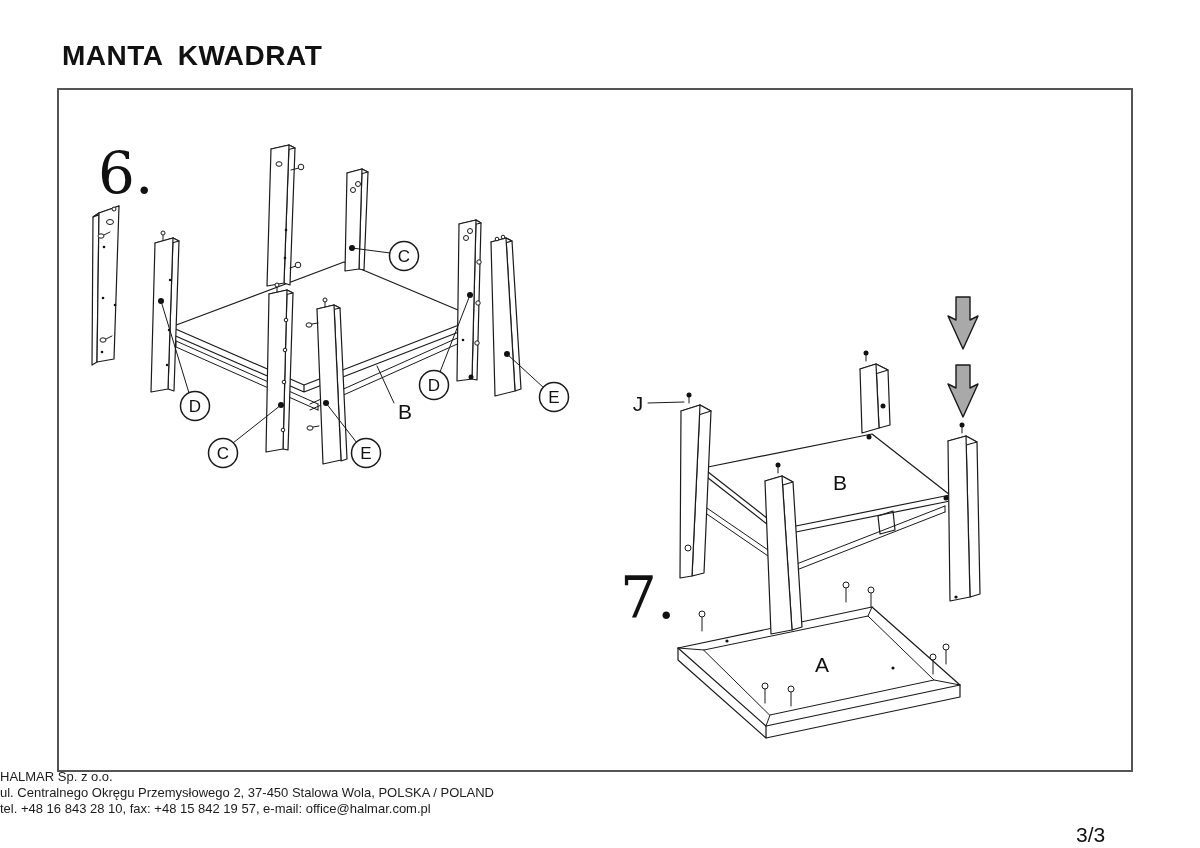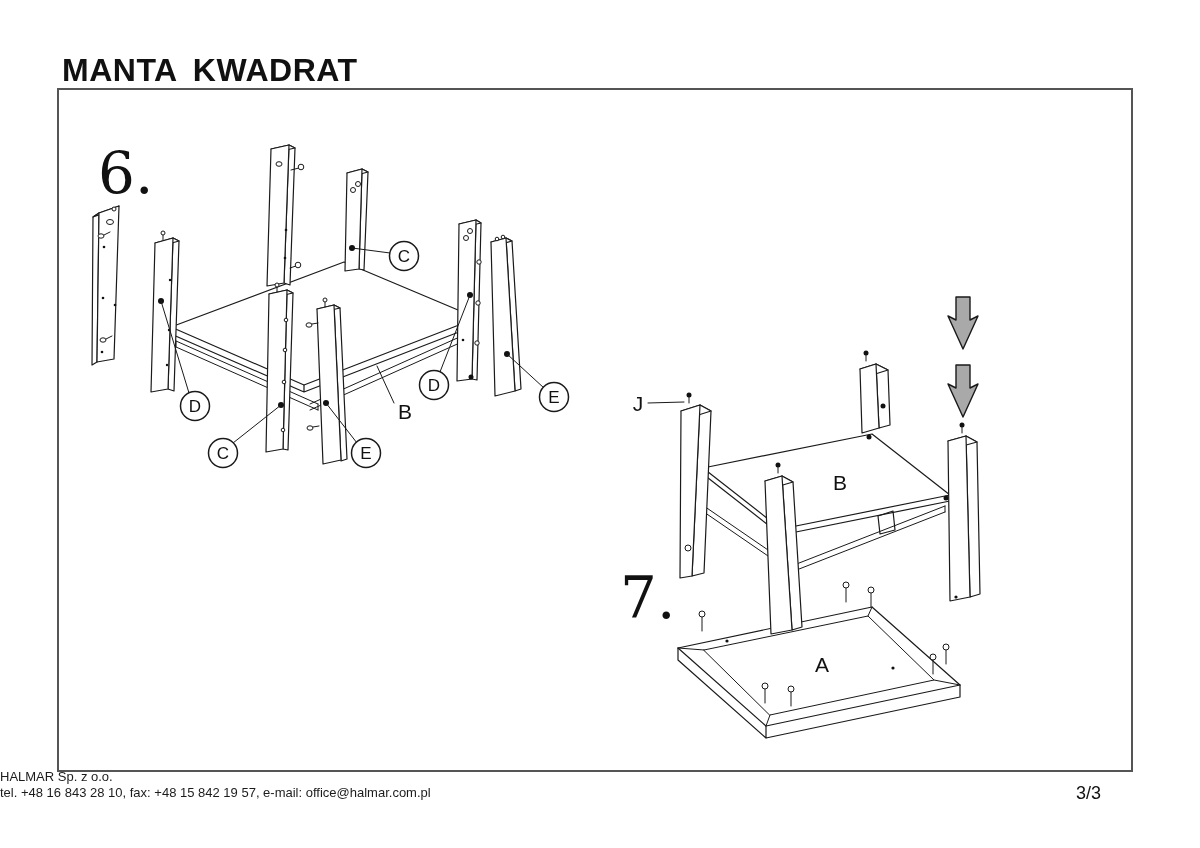--- a/index.html
+++ b/index.html
@@ -1,24 +1,24 @@
 <!DOCTYPE html>
 <html><head>
 <meta charset="utf-8">
 <style>
   html,body{margin:0;padding:0;background:#fff;}
   body{width:1200px;height:848px;position:relative;overflow:hidden;
        font-family:"Liberation Sans",sans-serif;color:#111;}
-  .title{position:absolute;left:62px;top:52px;font-size:32px;font-weight:bold;
+  .title{position:absolute;left:62px;top:40px;font-size:28px;font-weight:bold;
          letter-spacing:.5px;word-spacing:7px;white-space:nowrap;}
   .sheet-frame{position:absolute;left:57px;top:88px;width:1072px;height:680px;
          border:2px solid #555;background:transparent;}
   .footer{position:absolute;left:0;top:769px;width:1150px;text-align:left;
          font-size:13px;line-height:16px;color:#1c1c1c;}
-  .page-num{position:absolute;left:1076px;top:783px;font-size:18px;color:#111;}
+  .page-num{position:absolute;left:1076px;top:823px;font-size:21px;color:#111;}
   svg.diagram{position:absolute;left:0;top:0;}
   .face{fill:#fff;stroke:#1a1a1a;stroke-width:1.2;stroke-linejoin:round;}
   .ln{fill:none;stroke:#1a1a1a;stroke-width:1.2;stroke-linejoin:round;stroke-linecap:round;}
   .thin{fill:none;stroke:#1a1a1a;stroke-width:1;stroke-linecap:round;}
   .dot{fill:#111;stroke:none;}
   .hole{fill:#fff;stroke:#1a1a1a;stroke-width:1;}
   .circ{fill:#fff;stroke:#1a1a1a;stroke-width:1.5;}
   .lbl{font-family:"Liberation Sans",sans-serif;font-size:17px;fill:#111;}
   .biglbl{font-family:"Liberation Sans",sans-serif;font-size:21px;fill:#111;}
   .stepnum{font-family:"DejaVu Serif","Liberation Serif",serif;font-size:58px;fill:#111;}
@@ -259,16 +259,17 @@
       <polygon class="arrow" points="956,297 970,297 970,320 978,316 963,349 948,316 956,320"></polygon>
     </g>
     <g>
       <polygon class="arrow" points="956,365 970,365 970,388 978,384 963,417 948,384 956,388"></polygon>
     </g>
   </g>
 </svg>
 
 <div class="footer">
   <div>HALMAR Sp. z o.o.</div>
+  <div>ul. Centralnego Okręgu Przemysłowego 2, 37-450 Stalowa Wola, POLSKA / POLAND</div>
   <div>tel. +48 16 843 28 10, fax: +48 15 842 19 57, e-mail: office@halmar.com.pl</div>
 </div>
 
 <div class="page-num">3/3</div>
 
 </body></html>

